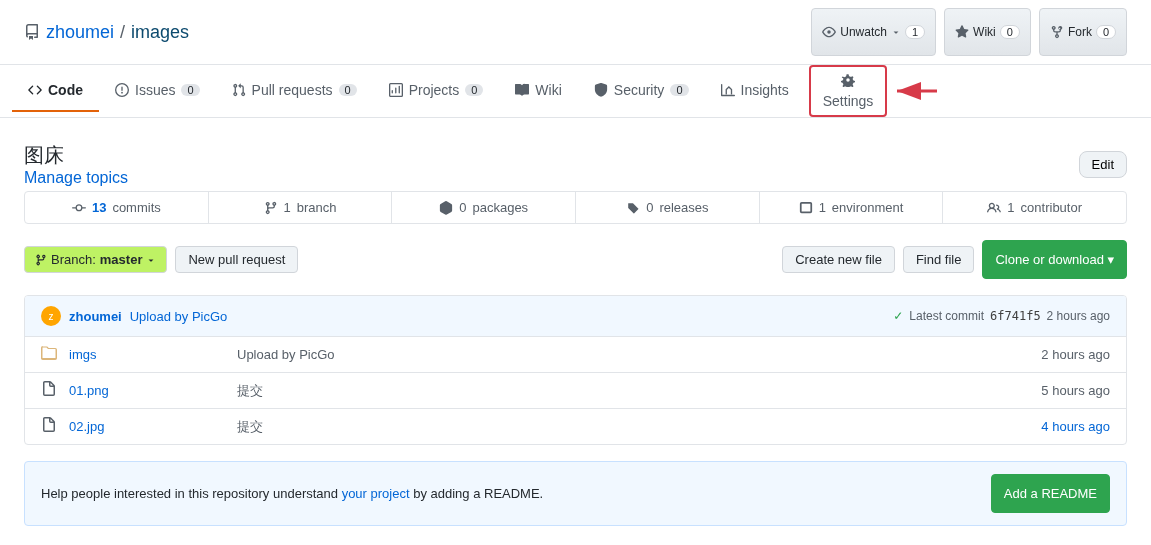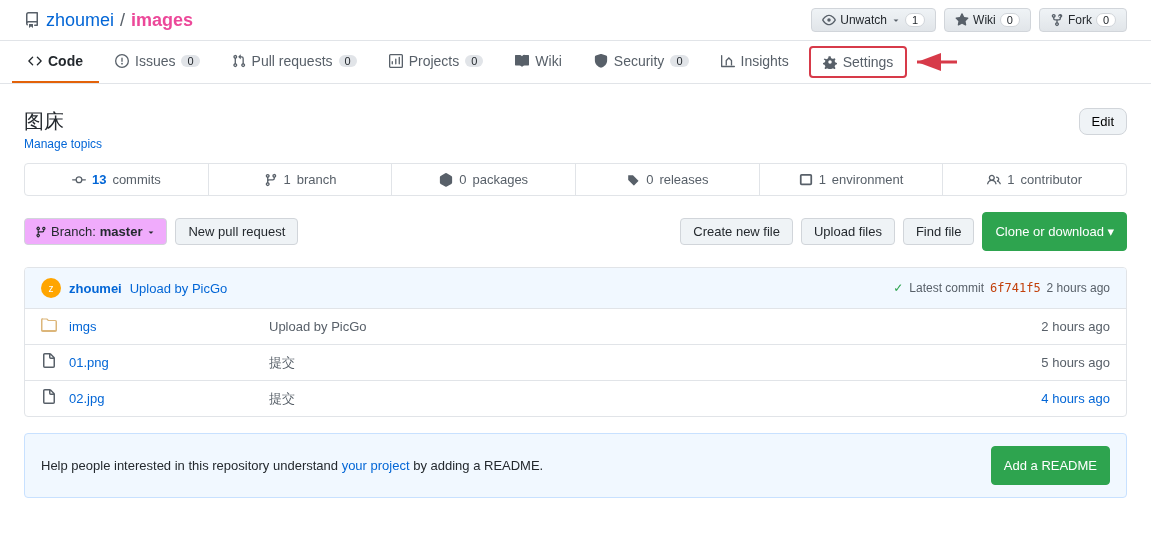--- a/index.html
+++ b/index.html
@@ -3,70 +3,70 @@
   <meta charset="utf-8">
   <style>
     * { box-sizing: border-box; margin: 0; padding: 0; }
     body { font-family: -apple-system, BlinkMacSystemFont, "Segoe UI", Helvetica, Arial, sans-serif; font-size: 14px; color: #24292e; background: #fff; }
 
     
     .repo-header { display: flex; align-items: center; justify-content: space-between; padding: 8px 24px; border-bottom: 1px solid #e1e4e8; background: #fff; }
     .repo-title { display: flex; align-items: center; gap: 6px; font-size: 18px; }
     .repo-title .owner { color: #0366d6; text-decoration: none; }
     .repo-title .sep { color: #586069; }
-    .repo-title .name { color: #ec4899; text-decoration: none; font-weight: 700; }
+    .repo-title .name { color: #0c4a6e; text-decoration: none; font-weight: 400; }
     .repo-actions { display: flex; align-items: center; gap: 8px; }
-    .repo-action-btn { display: flex; align-items: center; gap: 4px; padding: 4px 10px; border: 1px solid #d1d5da; border-radius: 4px; background: #eff3f6; background: linear-gradient(#eff3f6,#e1e5e9); cursor: pointer; font-size: 12px; color: #24292e; }
+    .repo-action-btn { display: flex; align-items: center; gap: 4px; padding: 16px 10px; border: 1px solid #d1d5da; border-radius: 4px; background: #eff3f6; background: linear-gradient(#eff3f6,#e1e5e9); cursor: pointer; font-size: 12px; color: #24292e; }
     .count-badge { background: #fff; border: 1px solid #d1d5da; border-radius: 20px; padding: 0 6px; font-size: 11px; }
 
     
     .repo-nav { display: flex; align-items: center; padding: 0 12px; border-bottom: 1px solid #e1e4e8; background: #fff; }
     .nav-tab { display: flex; align-items: center; gap: 6px; padding: 12px 16px; font-size: 14px; color: #586069; text-decoration: none; border-bottom: 2px solid transparent; cursor: pointer; }
     .nav-tab.active { color: #24292e; border-bottom-color: #e36209; font-weight: 600; }
     .nav-tab .badge { background: #e1e4e8; border-radius: 20px; padding: 0 6px; font-size: 11px; color: #24292e; }
-    .settings-tab { border: 2px solid #d73a49; border-radius: 4px; padding: 6px 12px; color: #586069; }
+    .settings-tab { border: 2px solid #d73a49; border-radius: 4px; padding: 6px 12px; color: #586069; flex-direction: column; }
 
     
     .main { padding: 24px; }
 
     
-    .repo-description { display: flex; justify-content: space-between; align-items: flex-start; margin-bottom: 12px; }
+    .repo-description { display: flex; justify-content: space-between; align-items: center; margin-bottom: 4px; }
     .repo-desc-text { font-size: 20px; color: #24292e; }
-    .manage-topics { color: #0366d6; font-size: 12px; cursor: pointer; }
+    .manage-topics { color: #0366d6; font-size: 16px; cursor: pointer; }
     .edit-btn { padding: 5px 12px; border: 1px solid #d1d5da; border-radius: 8px; background: #eff3f6; font-size: 13px; cursor: pointer; }
 
     
     .stats-bar { display: flex; align-items: center; border: 1px solid #e1e4e8; border-radius: 4px; margin-bottom: 16px; overflow: hidden; }
     .stat-item { display: flex; align-items: center; gap: 6px; padding: 8px 16px; border-right: 1px solid #e1e4e8; font-size: 13px; color: #586069; flex: 1; justify-content: center; }
     .stat-item:last-child { border-right: none; }
     .stat-item a { color: #0366d6; text-decoration: none; font-weight: 600; }
 
     
     .action-bar { display: flex; align-items: center; justify-content: space-between; margin-bottom: 16px; }
     .action-bar-left { display: flex; align-items: center; gap: 8px; }
     .action-bar-right { display: flex; align-items: center; gap: 8px; }
-    .branch-selector { display: flex; align-items: center; gap: 4px; padding: 5px 10px; border: 1px solid #d1d5da; border-radius: 4px; background: #f0abfc; cursor: pointer; font-size: 13px; }
+    .branch-selector { display: flex; align-items: center; gap: 4px; padding: 5px 10px; border: 1px solid #d1d5da; border-radius: 4px; background: #bef264; cursor: pointer; font-size: 13px; }
     .btn-default { padding: 5px 12px; border: 1px solid #d1d5da; border-radius: 4px; background: #eff3f6; font-size: 13px; cursor: pointer; color: #24292e; }
     .btn-green { padding: 11px 12px; border: 1px solid #2ea44f; border-radius: 4px; background: #2ea44f; color: #fff; font-size: 13px; cursor: pointer; }
 
     
     .file-table { border: 1px solid #e1e4e8; border-radius: 4px; margin-bottom: 16px; overflow: hidden; }
     .commit-info { display: flex; align-items: center; justify-content: space-between; padding: 10px 16px; background: #f1f8ff; border-bottom: 1px solid #e1e4e8; }
     .commit-info-left { display: flex; align-items: center; gap: 8px; font-size: 13px; }
     .avatar-small { width: 20px; height: 20px; border-radius: 50%; background: #ffa500; display: flex; align-items: center; justify-content: center; font-size: 10px; color: white; }
     .commit-user { color: #0366d6; font-weight: 600; cursor: pointer; }
     .commit-message { color: #0366d6; cursor: pointer; }
     .commit-info-right { display: flex; align-items: center; gap: 6px; font-size: 12px; color: #586069; }
     .check-icon { color: #2ea44f; }
-    .commit-sha { color: #c2410c; font-family: monospace; }
+    .commit-sha { color: #404040; font-family: monospace; }
 
     .file-row { display: flex; align-items: center; padding: 8px 16px; border-bottom: 1px solid #e1e4e8; font-size: 13px; }
     .file-row:last-child { border-bottom: none; justify-content: center; }
     .file-icon { width: 20px; color: #586069; margin-right: 8px; }
-    .file-name { color: #0366d6; cursor: pointer; width: 200px; }
+    .file-name { color: #0366d6; cursor: pointer; width: 168px; }
     .file-commit { color: #586069; flex: 1; }
     .file-time { color: #586069; text-align: right; width: 120px; }
 
     
     .readme-notice { display: flex; align-items: center; justify-content: space-between; padding: 12px 16px; background: #f1f8ff; border: 1px solid #c8e1ff; border-radius: 4px; font-size: 13px; color: #24292e; }
     .readme-notice a { color: #0366d6; }
     .readme-link { color: #0366d6; }
   </style>
 </head>
 <body>
@@ -239,21 +239,20 @@
         <span>Branch: </span>
         <strong>master</strong>
         <svg width="10" height="10" viewBox="0 0 16 16" fill="currentColor">
             <path fill-rule="evenodd" d="M4.427 7.427l3.396 3.396a.25.25 0 00.354 0l3.396-3.396A.25.25 0 0011.396 7H4.604a.25.25 0 00-.177.427z"></path>
           </svg>
       </div>
       <button class="btn-default">New pull request</button>
     </div>
     <div class="action-bar-right">
       <button class="btn-default">Create new file</button>
-      <button class="btn-default">Upload files</button>
       <button class="btn-default">Find file</button>
       <button class="btn-green">Clone or download ▾</button>
     </div>
   </div>
 
   <div class="file-table">
 
     <div class="commit-info">
       <div class="commit-info-left">
         <div class="avatar-small">z</div>

